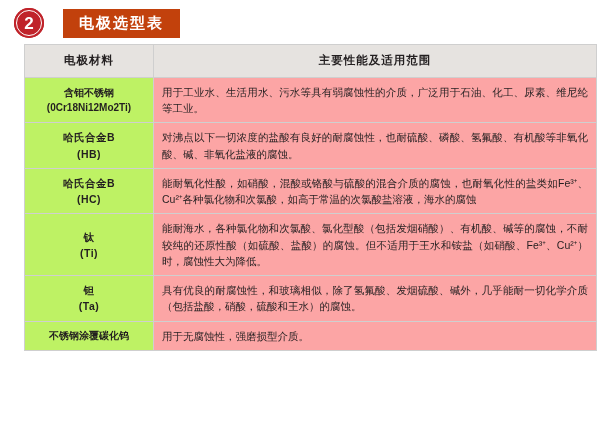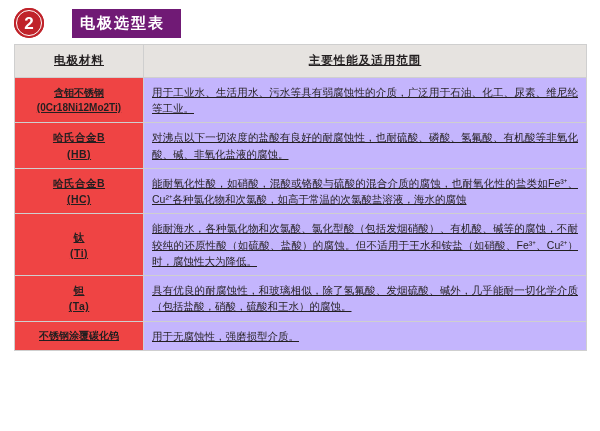--- a/index.html
+++ b/index.html
@@ -48,34 +48,33 @@
     position: absolute;
     top: 2px;
     left: 2px;
     right: 2px;
     bottom: 2px;
     border: 1px solid #ffffff;
     border-radius: 50%;
     pointer-events: none;
   }
   .title-block {
-    margin-left: 28px;
-    background: #701a75;
+    margin-left: 19px;
+    background: #c2410c;
     color: #ffffff;
     font-size: 15px;
     font-weight: bold;
     letter-spacing: 2px;
-    padding: 5px 16px 6px 8px;
+    padding: 5px 16px 6px 16px;
     line-height: 1.2;
   }
   
   .table-wrap {
-    padding: 0 14px;
+    padding: 0 24px;
     box-sizing: border-box;
-    text-decoration: underline;
   }
   table.spec {
     width: 572px;
     border-collapse: collapse;
     table-layout: fixed;
     border: 1px solid #b8b8b8;
   }
   table.spec th, table.spec td {
     border: 1px solid #cfcfcf;
     vertical-align: middle;
@@ -89,36 +88,36 @@
     text-align: center;
     font-weight: bold;
     font-size: 11.5px;
     letter-spacing: 1px;
     color: #231f20;
     padding: 7px 4px;
   }
   col.c1 { width: 129px; }
   col.c2 { width: 443px; }
   td.mat {
-    background: #ef4444;
+    background: #bef264;
     text-align: center;
     font-weight: bold;
     font-size: 11px;
     color: #231f20;
     letter-spacing: 0.5px;
   }
   td.mat .line2 {
     display: block;
   }
   td.mat.small {
     font-size: 10px;
     letter-spacing: 0;
   }
   td.desc {
-    background: #c4b5fd;
+    background: #fca5a5;
     text-align: justify;
     text-justify: inter-ideograph;
     color: #231f20;
     padding: 7px 9px;
   }
 </style>
 </head>
 <body>
 
 <div class="page">

